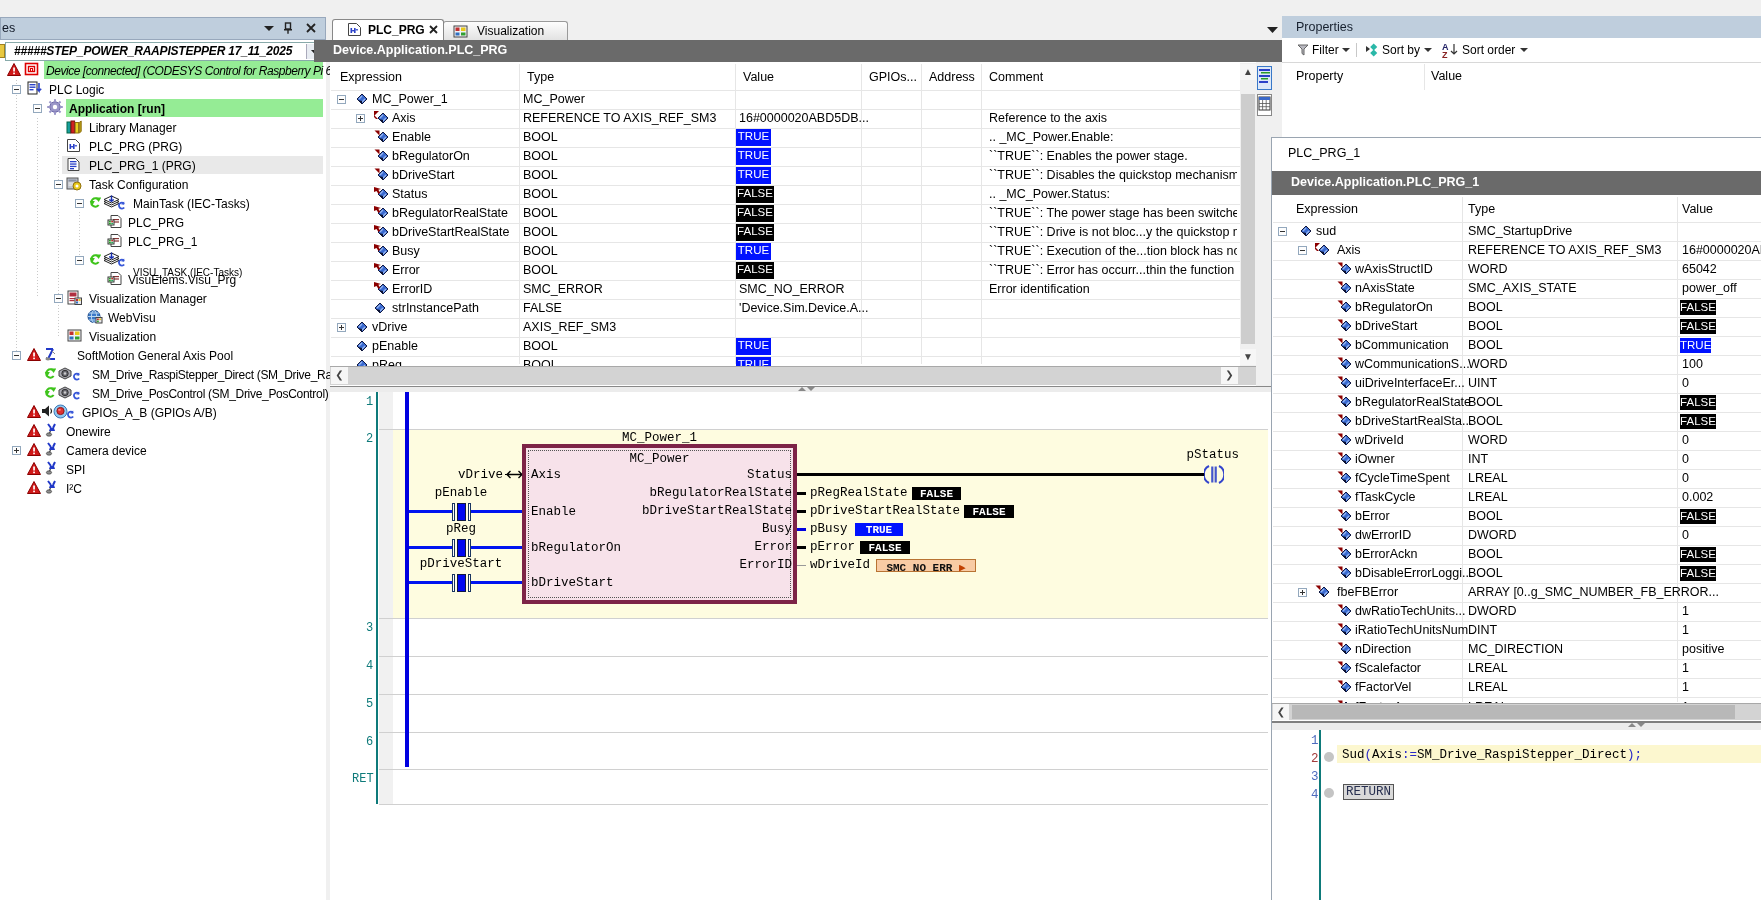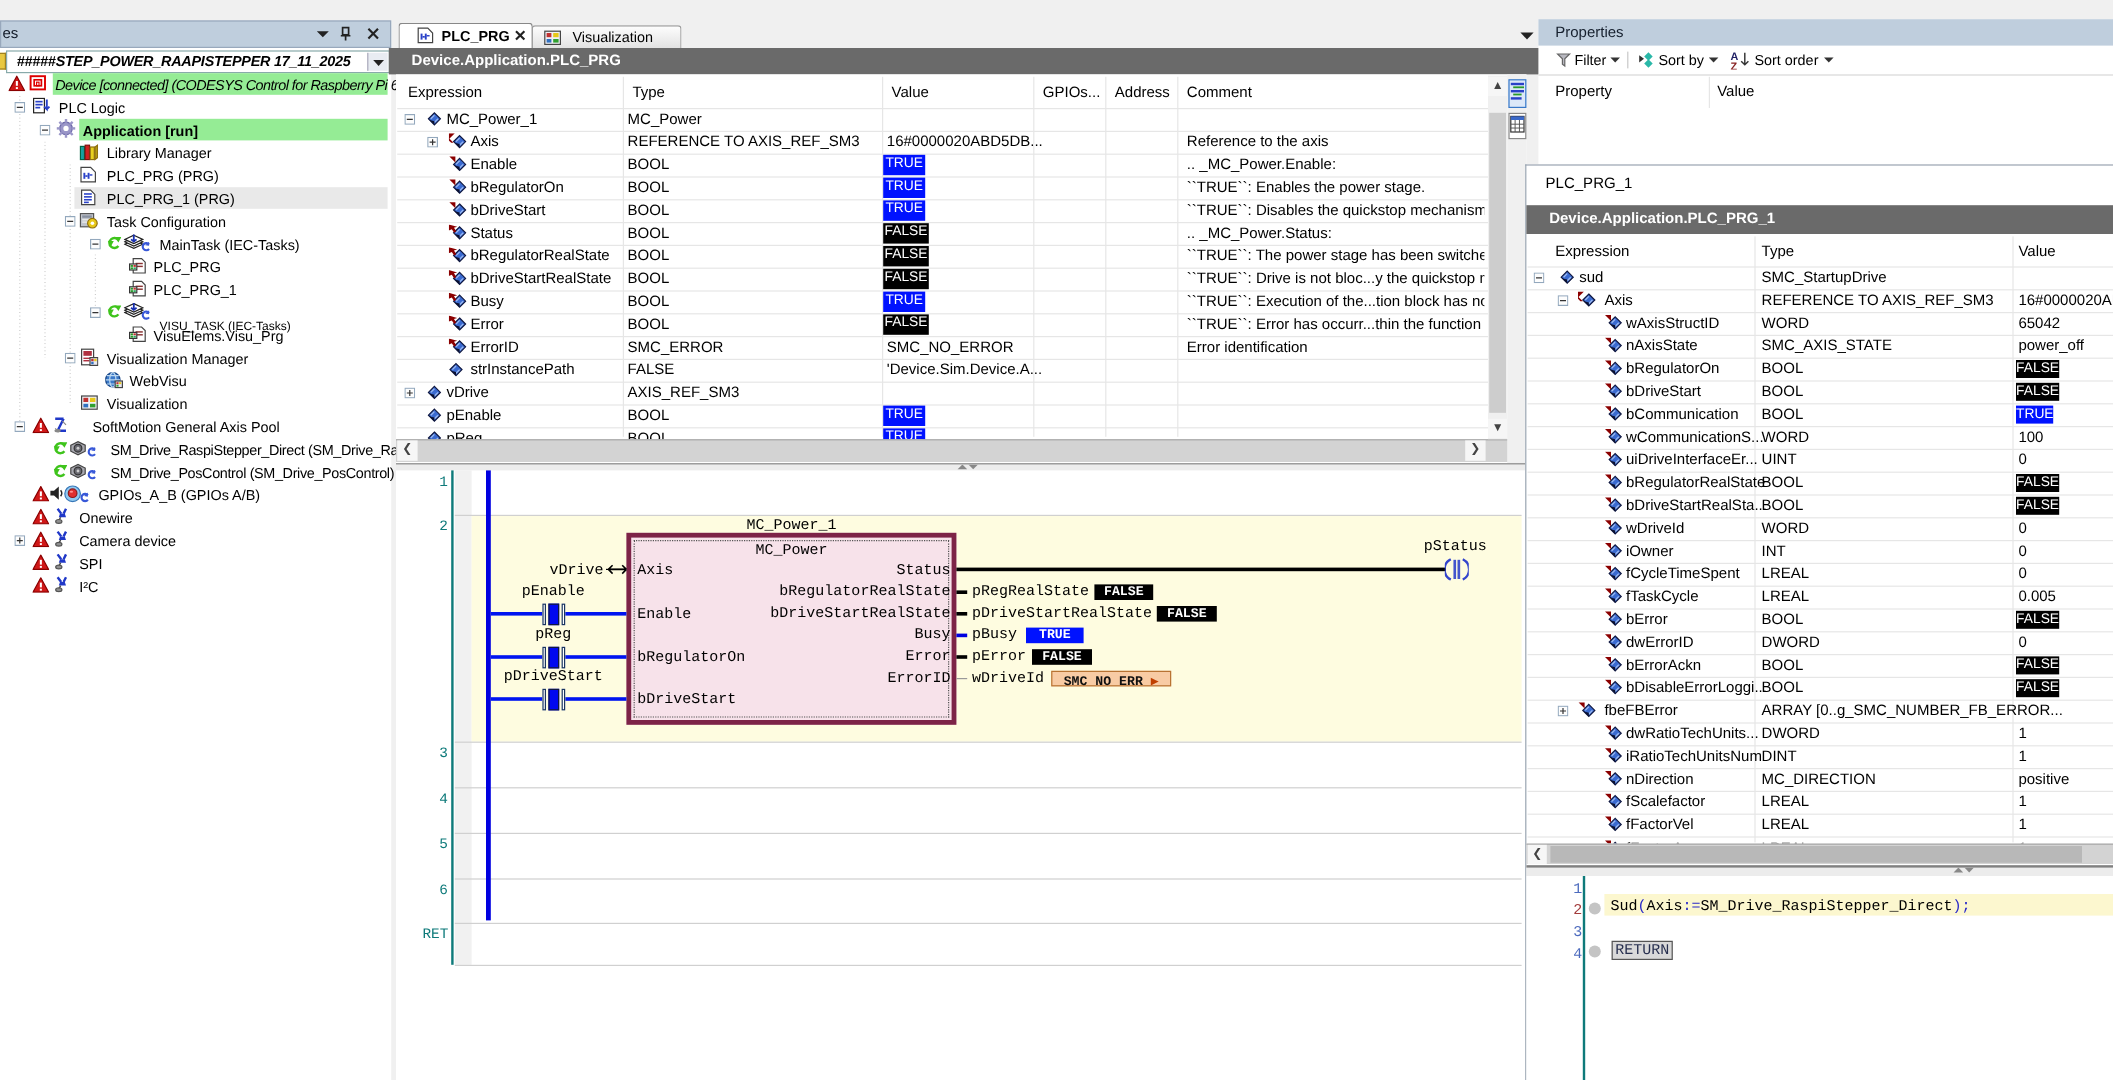--- a/index.html
+++ b/index.html
@@ -479,21 +479,21 @@
 <div class="abs" style="left:428px;top:24px">
     <svg width="11" height="11" viewBox="0 0 11 11">
       <path d="M2 2 l7 7 M9 2 l-7 7" stroke="#222" stroke-width="1.8"></path>
     </svg>
   </div>
 <div class="abs" style="left:1266px;top:25px">
     <svg width="13" height="9" viewBox="0 0 13 9">
       <path d="M1 2 l5.5 6 5.5-6 z" fill="#222"></path>
     </svg>
   </div>
-<div class="abs darkbar" style="left:324px;top:40px;width:1122px;height:22px">
+<div class="abs darkbar" style="left:314px;top:40px;width:1122px;height:22px">
     <span style="position:absolute;left:19px;top:3px">Device.Application.PLC_PRG</span>
   </div>
 <div class="abs" style="left:330px;top:62px;width:942px;height:324px;background:#fff"></div>
 <div class="tbl-line" style="left:519px;top:64px;width:1px;height:300px"></div>
 <div class="tbl-line" style="left:735px;top:64px;width:1px;height:300px"></div>
 <div class="tbl-line" style="left:861px;top:64px;width:1px;height:300px"></div>
 <div class="tbl-line" style="left:921px;top:64px;width:1px;height:300px"></div>
 <div class="tbl-line" style="left:981px;top:64px;width:1px;height:300px"></div>
 <div class="abs" style="left:340px;top:70px;font-size:12.5px">Expression</div>
 <div class="abs" style="left:527px;top:70px;font-size:12.5px">Type</div>
@@ -1148,21 +1148,21 @@
         <path d="M3 6 L6 3 M6 9 L9 6" stroke="#9ab8f0" stroke-width="1.1"></path>
         <path d="M2 7 L6 11 L6 8 Z" fill="#0a1030"></path>
       </g>
       <g transform="translate(0,0)">
         <path d="M5.5 5.5 v-5 l-5 0 z" fill="#8b0000"></path>
       </g>
     </svg>
   </div>
 <div class="row" style="left:1355px;top:490px">fTaskCycle</div>
 <div class="row" style="left:1468px;top:490px">LREAL</div>
-<div class="row" style="left:1682px;top:490px">0.005</div>
+<div class="row" style="left:1682px;top:490px">0.002</div>
 <div class="tbl-line" style="left:1273px;top:507px;width:488px;height:1px"></div>
 <div class="abs" style="left:1337px;top:509px;height:13px">
     <svg width="15" height="13" viewBox="0 0 15 13">
       <g transform="translate(3,1)">
         <path d="M6 1 L11 6 L6 11 L1 6 Z" fill="#3a6ad0" stroke="#101840" stroke-width="1"></path>
         <path d="M3 6 L6 3 M6 9 L9 6" stroke="#9ab8f0" stroke-width="1.1"></path>
         <path d="M2 7 L6 11 L6 8 Z" fill="#0a1030"></path>
       </g>
       <g transform="translate(0,0)">
         <path d="M5.5 5.5 v-5 l-5 0 z" fill="#8b0000"></path>

